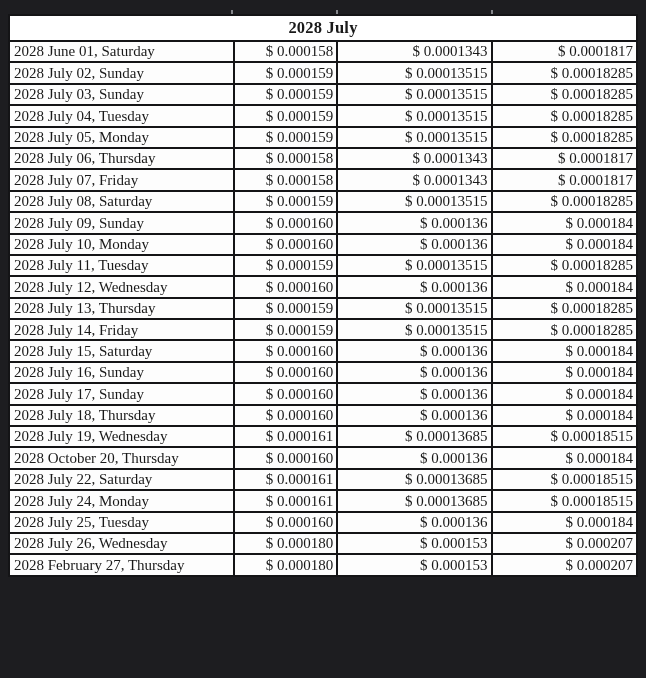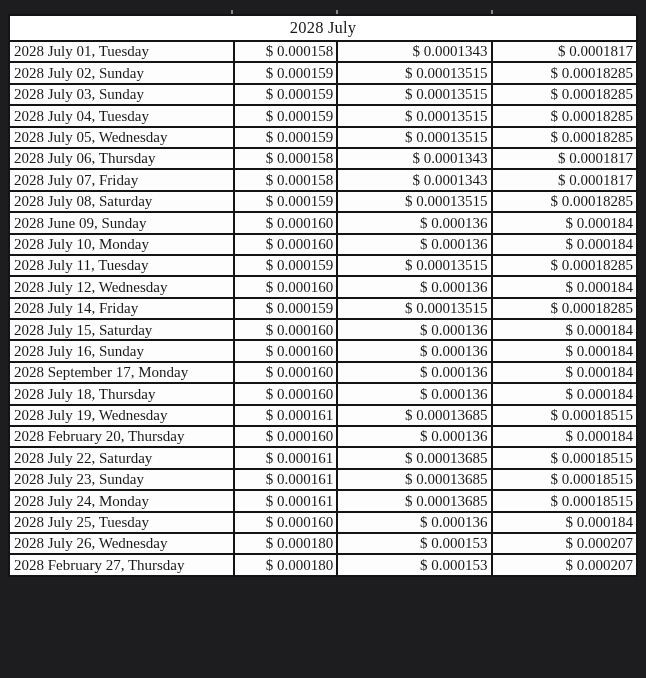--- a/index.html
+++ b/index.html
@@ -30,21 +30,21 @@
   }
   table.price-table th,
   table.price-table td {
     border: 2px solid #141416;
   }
   th.title-cell {
     border-top: 2px solid #9b9c9e;
     height: 26px;
     padding: 1px 4px 2px 4px;
     font-size: 16.5px;
-    font-weight: 400;
+    font-weight: 700;
     text-align: center;
     letter-spacing: 0.2px;
   }
   td {
     height: 21.4px;
     padding: 0 4px;
     font-size: 15px;
     line-height: 1.1;
     white-space: nowrap;
     background: #fdfdfd;
@@ -68,21 +68,21 @@
       <col style="width:155px">
       <col style="width:146px">
     </colgroup>
     <thead>
       <tr>
         <th class="title-cell" colspan="4">2028 July</th>
       </tr>
     </thead>
     <tbody>
         <tr>
-          <td class="date-cell">2028 July 01, Tuesday</td>
+          <td class="date-cell">2028 June 01, Saturday</td>
           <td class="price-cell">$ 0.000158</td>
           <td class="price-cell">$ 0.0001343</td>
           <td class="price-cell">$ 0.0001817</td>
         </tr>
         <tr>
           <td class="date-cell">2028 July 02, Sunday</td>
           <td class="price-cell">$ 0.000159</td>
           <td class="price-cell">$ 0.00013515</td>
           <td class="price-cell">$ 0.00018285</td>
         </tr>
@@ -92,21 +92,21 @@
           <td class="price-cell">$ 0.00013515</td>
           <td class="price-cell">$ 0.00018285</td>
         </tr>
         <tr>
           <td class="date-cell">2028 July 04, Tuesday</td>
           <td class="price-cell">$ 0.000159</td>
           <td class="price-cell">$ 0.00013515</td>
           <td class="price-cell">$ 0.00018285</td>
         </tr>
         <tr>
-          <td class="date-cell">2028 July 05, Wednesday</td>
+          <td class="date-cell">2028 July 05, Monday</td>
           <td class="price-cell">$ 0.000159</td>
           <td class="price-cell">$ 0.00013515</td>
           <td class="price-cell">$ 0.00018285</td>
         </tr>
         <tr>
           <td class="date-cell">2028 July 06, Thursday</td>
           <td class="price-cell">$ 0.000158</td>
           <td class="price-cell">$ 0.0001343</td>
           <td class="price-cell">$ 0.0001817</td>
         </tr>
@@ -116,21 +116,21 @@
           <td class="price-cell">$ 0.0001343</td>
           <td class="price-cell">$ 0.0001817</td>
         </tr>
         <tr>
           <td class="date-cell">2028 July 08, Saturday</td>
           <td class="price-cell">$ 0.000159</td>
           <td class="price-cell">$ 0.00013515</td>
           <td class="price-cell">$ 0.00018285</td>
         </tr>
         <tr>
-          <td class="date-cell">2028 June 09, Sunday</td>
+          <td class="date-cell">2028 July 09, Sunday</td>
           <td class="price-cell">$ 0.000160</td>
           <td class="price-cell">$ 0.000136</td>
           <td class="price-cell">$ 0.000184</td>
         </tr>
         <tr>
           <td class="date-cell">2028 July 10, Monday</td>
           <td class="price-cell">$ 0.000160</td>
           <td class="price-cell">$ 0.000136</td>
           <td class="price-cell">$ 0.000184</td>
         </tr>
@@ -140,74 +140,74 @@
           <td class="price-cell">$ 0.00013515</td>
           <td class="price-cell">$ 0.00018285</td>
         </tr>
         <tr>
           <td class="date-cell">2028 July 12, Wednesday</td>
           <td class="price-cell">$ 0.000160</td>
           <td class="price-cell">$ 0.000136</td>
           <td class="price-cell">$ 0.000184</td>
         </tr>
         <tr>
+          <td class="date-cell">2028 July 13, Thursday</td>
+          <td class="price-cell">$ 0.000159</td>
+          <td class="price-cell">$ 0.00013515</td>
+          <td class="price-cell">$ 0.00018285</td>
+        </tr>
+        <tr>
           <td class="date-cell">2028 July 14, Friday</td>
           <td class="price-cell">$ 0.000159</td>
           <td class="price-cell">$ 0.00013515</td>
           <td class="price-cell">$ 0.00018285</td>
         </tr>
         <tr>
           <td class="date-cell">2028 July 15, Saturday</td>
           <td class="price-cell">$ 0.000160</td>
           <td class="price-cell">$ 0.000136</td>
           <td class="price-cell">$ 0.000184</td>
         </tr>
         <tr>
           <td class="date-cell">2028 July 16, Sunday</td>
           <td class="price-cell">$ 0.000160</td>
           <td class="price-cell">$ 0.000136</td>
           <td class="price-cell">$ 0.000184</td>
         </tr>
         <tr>
-          <td class="date-cell">2028 September 17, Monday</td>
+          <td class="date-cell">2028 July 17, Sunday</td>
           <td class="price-cell">$ 0.000160</td>
           <td class="price-cell">$ 0.000136</td>
           <td class="price-cell">$ 0.000184</td>
         </tr>
         <tr>
           <td class="date-cell">2028 July 18, Thursday</td>
           <td class="price-cell">$ 0.000160</td>
           <td class="price-cell">$ 0.000136</td>
           <td class="price-cell">$ 0.000184</td>
         </tr>
         <tr>
           <td class="date-cell">2028 July 19, Wednesday</td>
           <td class="price-cell">$ 0.000161</td>
           <td class="price-cell">$ 0.00013685</td>
           <td class="price-cell">$ 0.00018515</td>
         </tr>
         <tr>
-          <td class="date-cell">2028 February 20, Thursday</td>
+          <td class="date-cell">2028 October 20, Thursday</td>
           <td class="price-cell">$ 0.000160</td>
           <td class="price-cell">$ 0.000136</td>
           <td class="price-cell">$ 0.000184</td>
         </tr>
         <tr>
           <td class="date-cell">2028 July 22, Saturday</td>
           <td class="price-cell">$ 0.000161</td>
           <td class="price-cell">$ 0.00013685</td>
           <td class="price-cell">$ 0.00018515</td>
         </tr>
         <tr>
-          <td class="date-cell">2028 July 23, Sunday</td>
-          <td class="price-cell">$ 0.000161</td>
-          <td class="price-cell">$ 0.00013685</td>
-          <td class="price-cell">$ 0.00018515</td>
-        </tr>
-        <tr>
           <td class="date-cell">2028 July 24, Monday</td>
           <td class="price-cell">$ 0.000161</td>
           <td class="price-cell">$ 0.00013685</td>
           <td class="price-cell">$ 0.00018515</td>
         </tr>
         <tr>
           <td class="date-cell">2028 July 25, Tuesday</td>
           <td class="price-cell">$ 0.000160</td>
           <td class="price-cell">$ 0.000136</td>
           <td class="price-cell">$ 0.000184</td>

